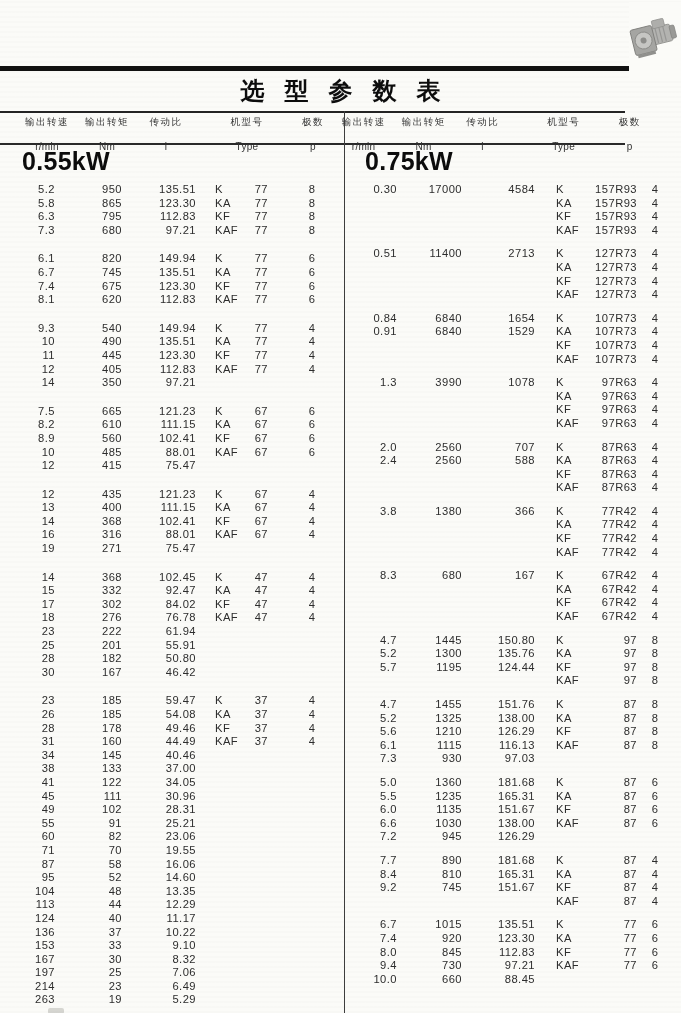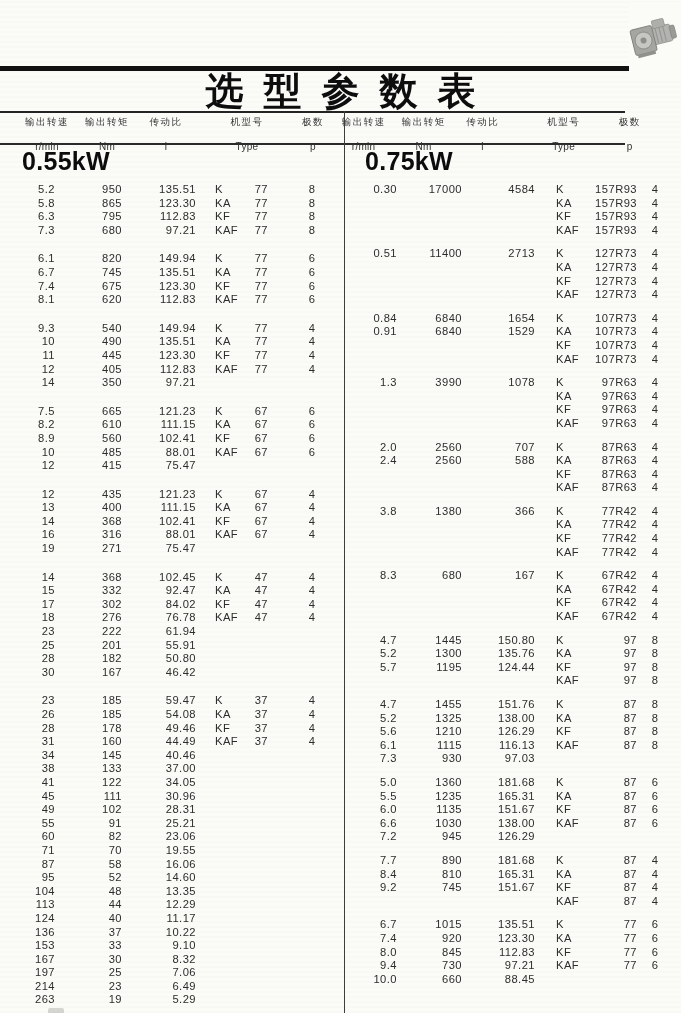--- a/index.html
+++ b/index.html
@@ -11,21 +11,21 @@
   }
   body::after{
     content:"";position:absolute;inset:0;pointer-events:none;
     background:repeating-linear-gradient(0deg, rgba(0,0,0,0.012) 0 2px, transparent 2px 5px);
   }
   .top-rule{position:absolute;left:0;top:66px;width:100%;height:5px;background:#111;}
   .logo-box{position:absolute;right:0;top:2px;width:52px;height:76px;background:#fbfbf8;z-index:3;}
   .logo-box svg{position:absolute;right:2px;top:6px;}
   .page-title{
     position:absolute;left:0;top:70px;width:100%;height:42px;line-height:42px;
-    text-align:center;font-size:38px;font-weight:800;color:#0d0d0d;
+    text-align:center;font-size:24px;font-weight:800;color:#0d0d0d;
     letter-spacing:20px;text-indent:20px;z-index:2;
   }
   .header-band{
     position:absolute;left:0;top:111px;width:625px;height:34px;box-sizing:border-box;
     border-top:2.5px solid #242424;border-bottom:2px solid #2a2a2a;
     display:flex;z-index:1;
   }
   .hb-half{position:relative;}
   .hb-left{width:345px;} .hb-right{width:336px;}
   .hcell{position:absolute;top:3px;transform:translateX(-50%);text-align:center;white-space:nowrap;}

